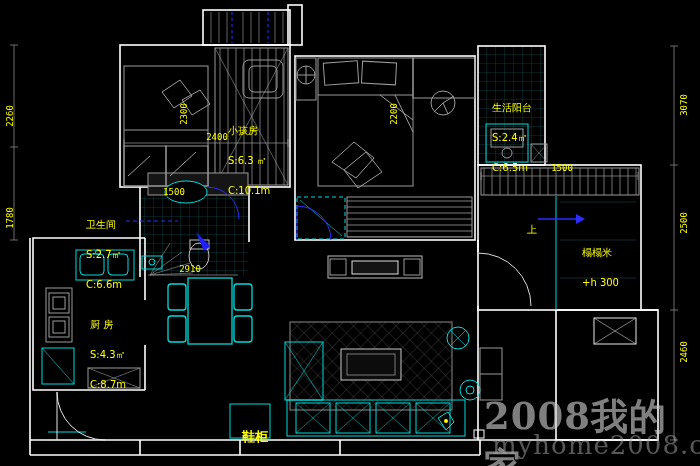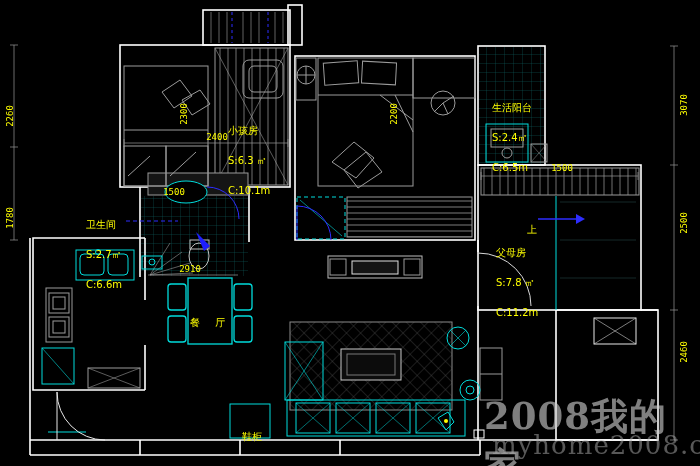--- a/index.html
+++ b/index.html
@@ -8,21 +8,21 @@
   #plan{position:absolute;left:0;top:0;}
   .lbl{position:absolute;color:#ffff00;font-size:10px;line-height:10px;white-space:pre;}
   .lbl div{white-space:pre;}
   .dim{position:absolute;color:#ffff00;font-size:9px;font-family:"DejaVu Sans Mono",monospace;
        white-space:pre;transform:translate(-50%,-50%);}
   .vdim{transform:translate(-50%,-50%) rotate(-90deg);}
   .wm{position:absolute;pointer-events:none;font-family:"DejaVu Serif",serif;}
   .wm1{left:484px;top:392px;font-size:37px;font-weight:bold;letter-spacing:1px;
        color:rgba(205,205,205,0.62);}
   .wm2{left:492px;top:430px;font-size:26px;color:rgba(175,175,175,0.5);letter-spacing:1px;}
-  .tiny{font-size:10px;line-height:8px;}
+  .tiny{font-size:13px;line-height:8px;font-weight:bold;}
   .sp{letter-spacing:6px;}
 </style>
 </head>
 <body>
 
 <div id="stage">
 
 <svg id="plan" width="700" height="466" viewBox="0 0 700 466">
   <defs>
     <pattern id="grid9" width="9" height="9" patternUnits="userSpaceOnUse">
@@ -209,32 +209,33 @@
   <div>S:2.4㎡</div>
   <div>C:6.5m</div>
 </div>
 
 <div class="lbl" style="left:86px;top:200px">
   <div>卫生间</div>
   <div>S:2.7㎡</div>
   <div>C:6.6m</div>
 </div>
 
-
-<div class="lbl sp" style="left:190px;top:298px">
-  <div>餐 厅</div>
-</div>
-
-
-<div class="lbl" style="left:496px;top:228px">
-  <div>父母房</div>
-  <div>S:7.8 ㎡</div>
-  <div>C:11.2m</div>
-</div>
-
+<div class="lbl" style="left:90px;top:300px">
+  <div>厨 房</div>
+  <div>S:4.3㎡</div>
+  <div>C:8.7m</div>
+</div>
+
+
+
+
+<div class="lbl" style="left:582px;top:228px">
+  <div>榻榻米</div>
+  <div>+h 300</div>
+</div>
 
 
 <div class="lbl tiny" style="left:242px;top:417px">
   <div>鞋柜</div>
 </div>
 
 <div class="lbl" style="left:527px;top:205px">
   <div>上</div>
 </div>
 

